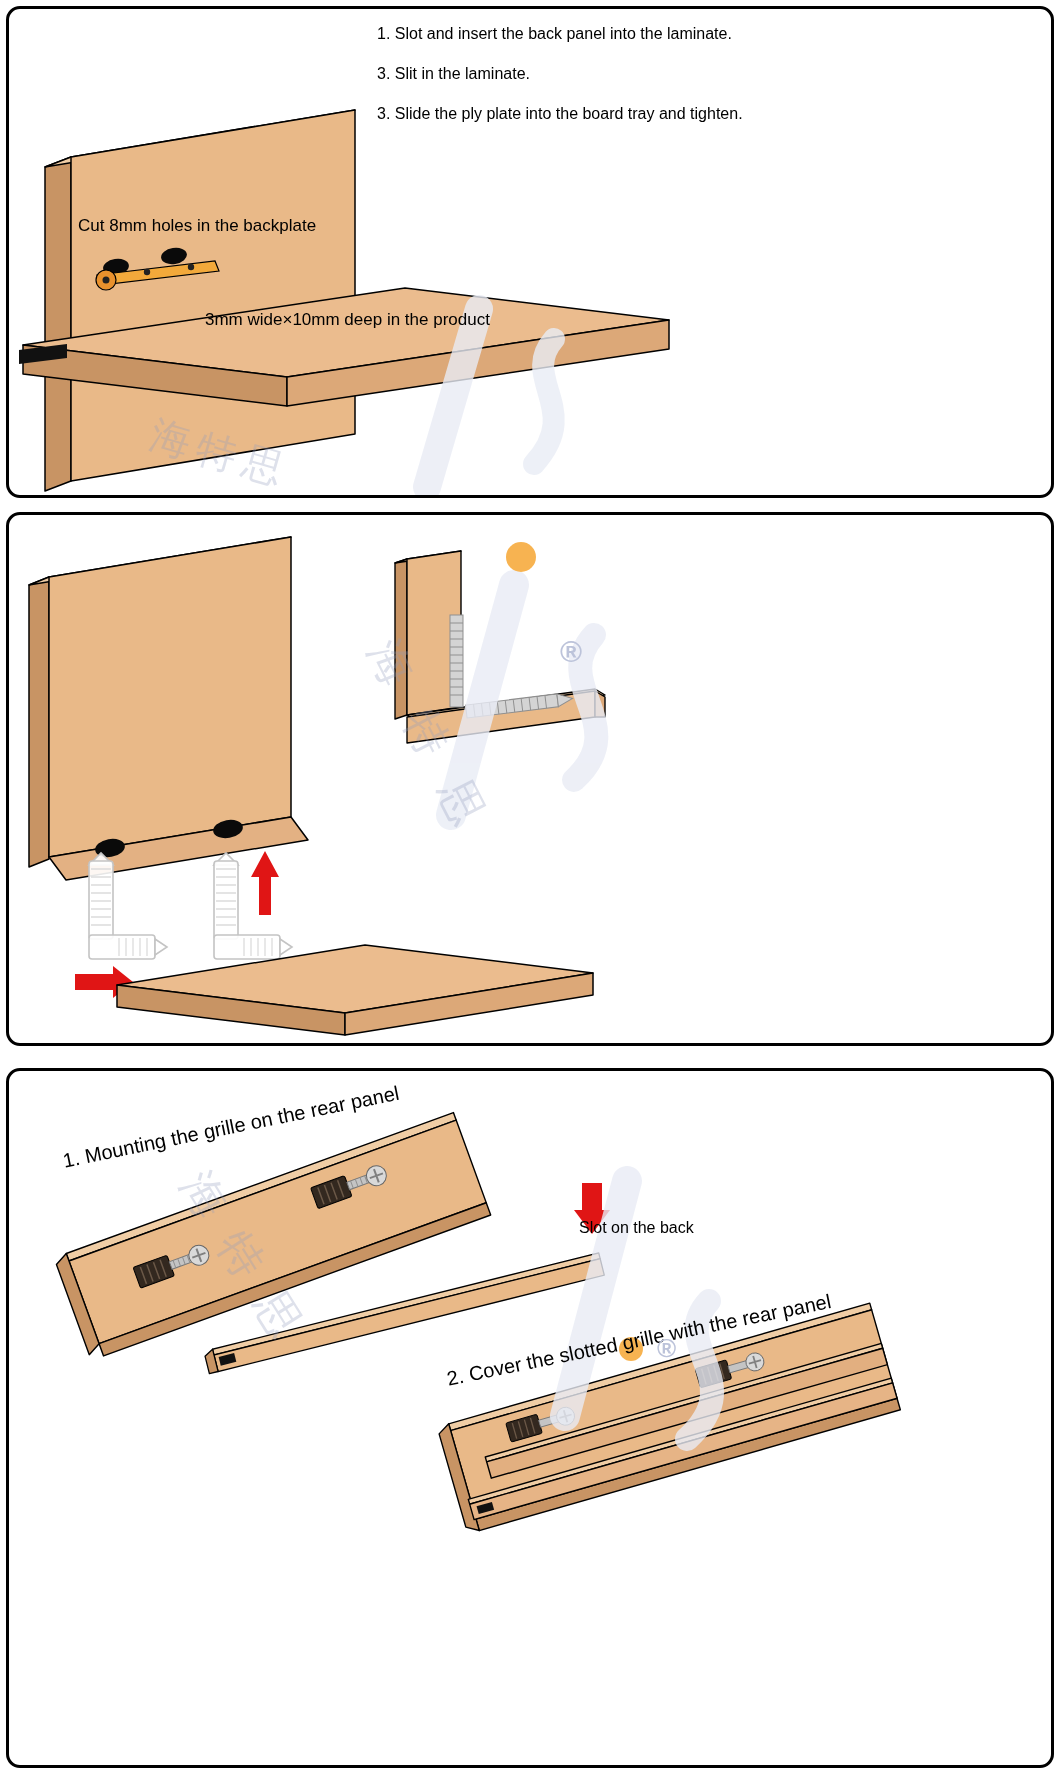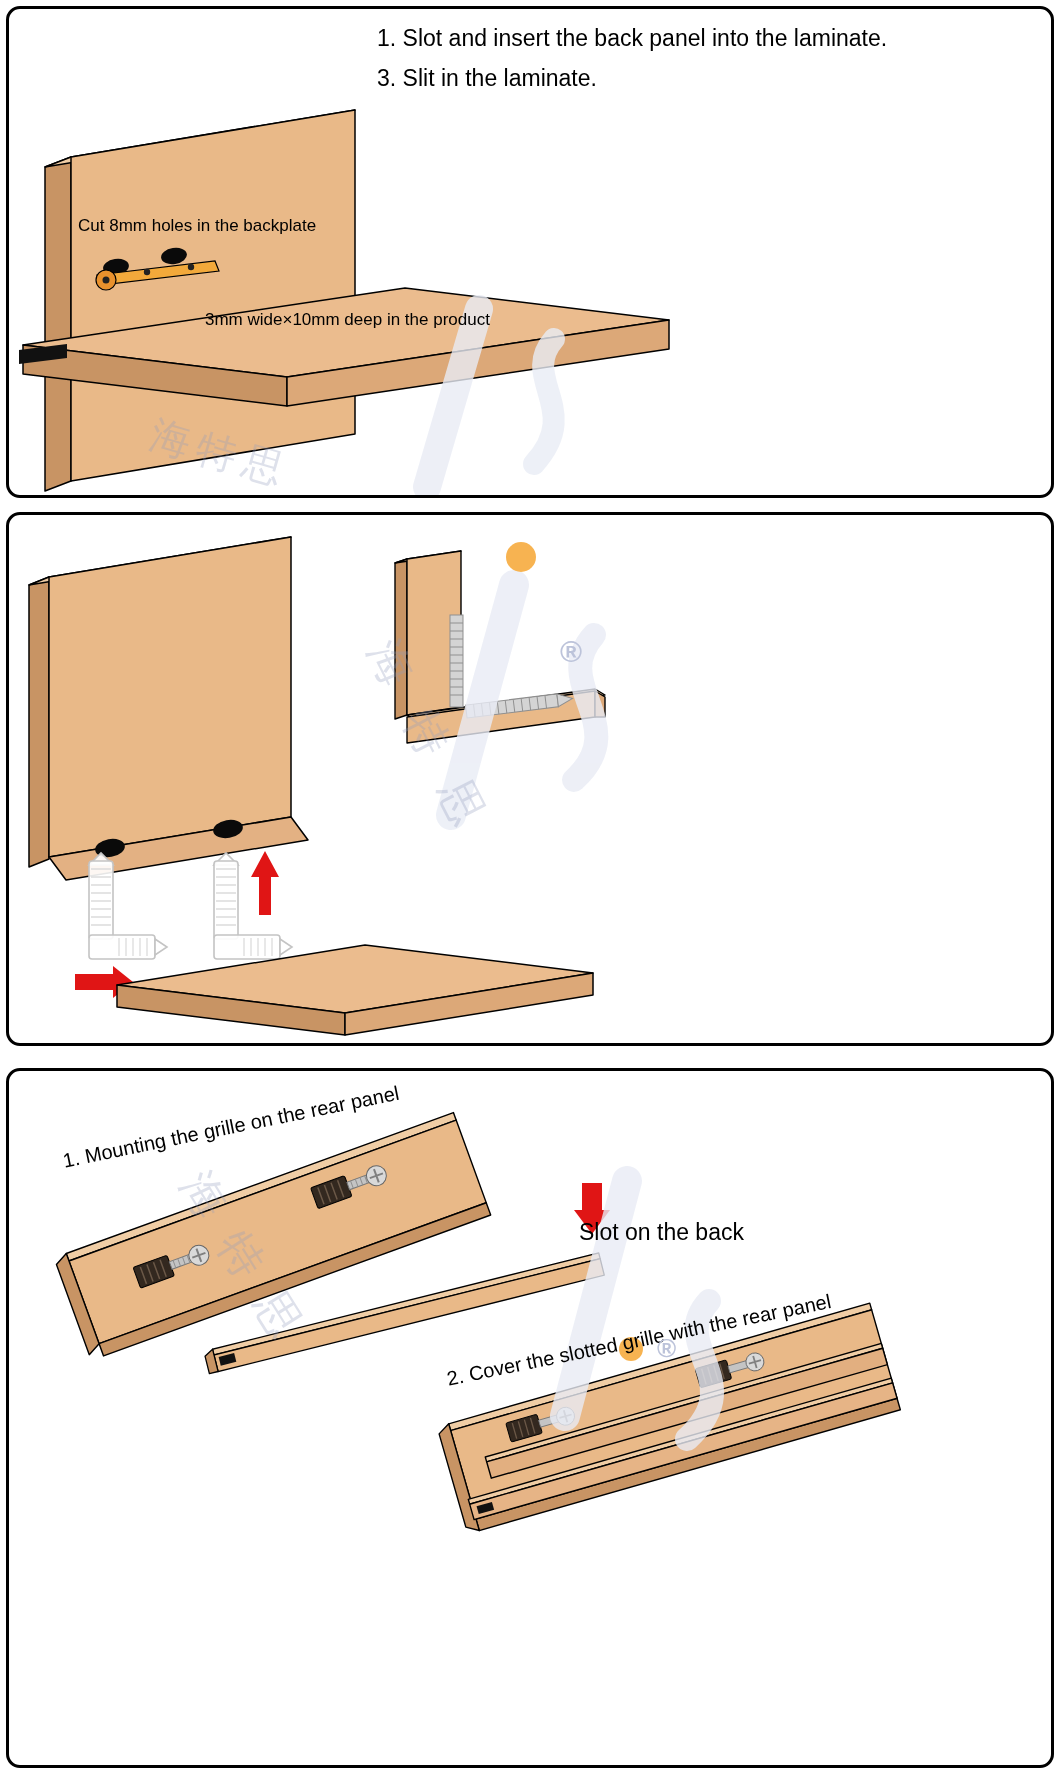--- a/index.html
+++ b/index.html
@@ -4,21 +4,21 @@
 <style>
   html,body{margin:0;padding:0;background:#ffffff;}
   body{font-family:"Liberation Sans", sans-serif;}
   #stage{position:relative;width:1060px;height:1774px;background:#ffffff;overflow:hidden;}
   .panel{position:absolute;left:6px;width:1042px;border:3px solid #000;border-radius:14px;background:#fff;overflow:hidden;}
   #panel1{top:6px;height:486px;}
   #panel2{top:512px;height:528px;}
   #panel3{top:1068px;height:694px;}
   .panel svg{position:absolute;left:0;top:0;}
   .lbl{position:absolute;color:#000;white-space:nowrap;}
-  .steps{font-size:23px;text-align:right;}
+  .steps{font-size:16px;text-align:right;}
   .small{font-size:17px;}
   .rot{transform-origin:0 0;transform:rotate(-11.5deg);font-size:20px;}
   .wm-cjk{position:absolute;color:rgba(145,155,190,0.30);font-size:44px;letter-spacing:34px;transform-origin:0 0;white-space:nowrap;pointer-events:none;}
   .wm-reg{position:absolute;color:#BCC3DA;font-weight:bold;pointer-events:none;}
 </style>
 </head>
 <body>
 
 <div id="stage">
 
@@ -49,20 +49,21 @@
       </g>
       <polygon points="10,341 58,335 58,349 10,355" fill="#111"></polygon>
 
       <g opacity="0.8" stroke="#E9ECF5" stroke-linecap="round" fill="none">
         <path d="M470,300 L418,478" stroke-width="28"></path>
         <path d="M545,330 C510,370 575,400 525,455" stroke-width="22"></path>
       </g>
     </svg>
     <div class="lbl steps" style="left:368px;top:16px;">1. Slot and insert the back panel into the laminate.</div>
     <div class="lbl steps" style="left:368px;top:56px;">3. Slit in the laminate.</div>
+    <div class="lbl steps" style="left:368px;top:96px;">3. Slide the ply plate into the board tray and tighten.</div>
     <div class="lbl small" style="left:69px;top:207px;">Cut 8mm holes in the backplate</div>
     <div class="lbl small" style="left:196px;top:301px;">3mm wide×10mm deep in the product</div>
     <div class="wm-cjk" style="left:150px;top:398px;font-size:40px;letter-spacing:8px;transform:rotate(16deg);">海特思</div>
   </div>
 
   <div class="panel" id="panel2">
     <svg width="1042" height="528" viewBox="0 0 1042 528">
 
       <g stroke="#000" stroke-width="1.5" stroke-linejoin="round">
         <polygon points="20,70 40,62 40,344 20,352" fill="#C89464"></polygon>

